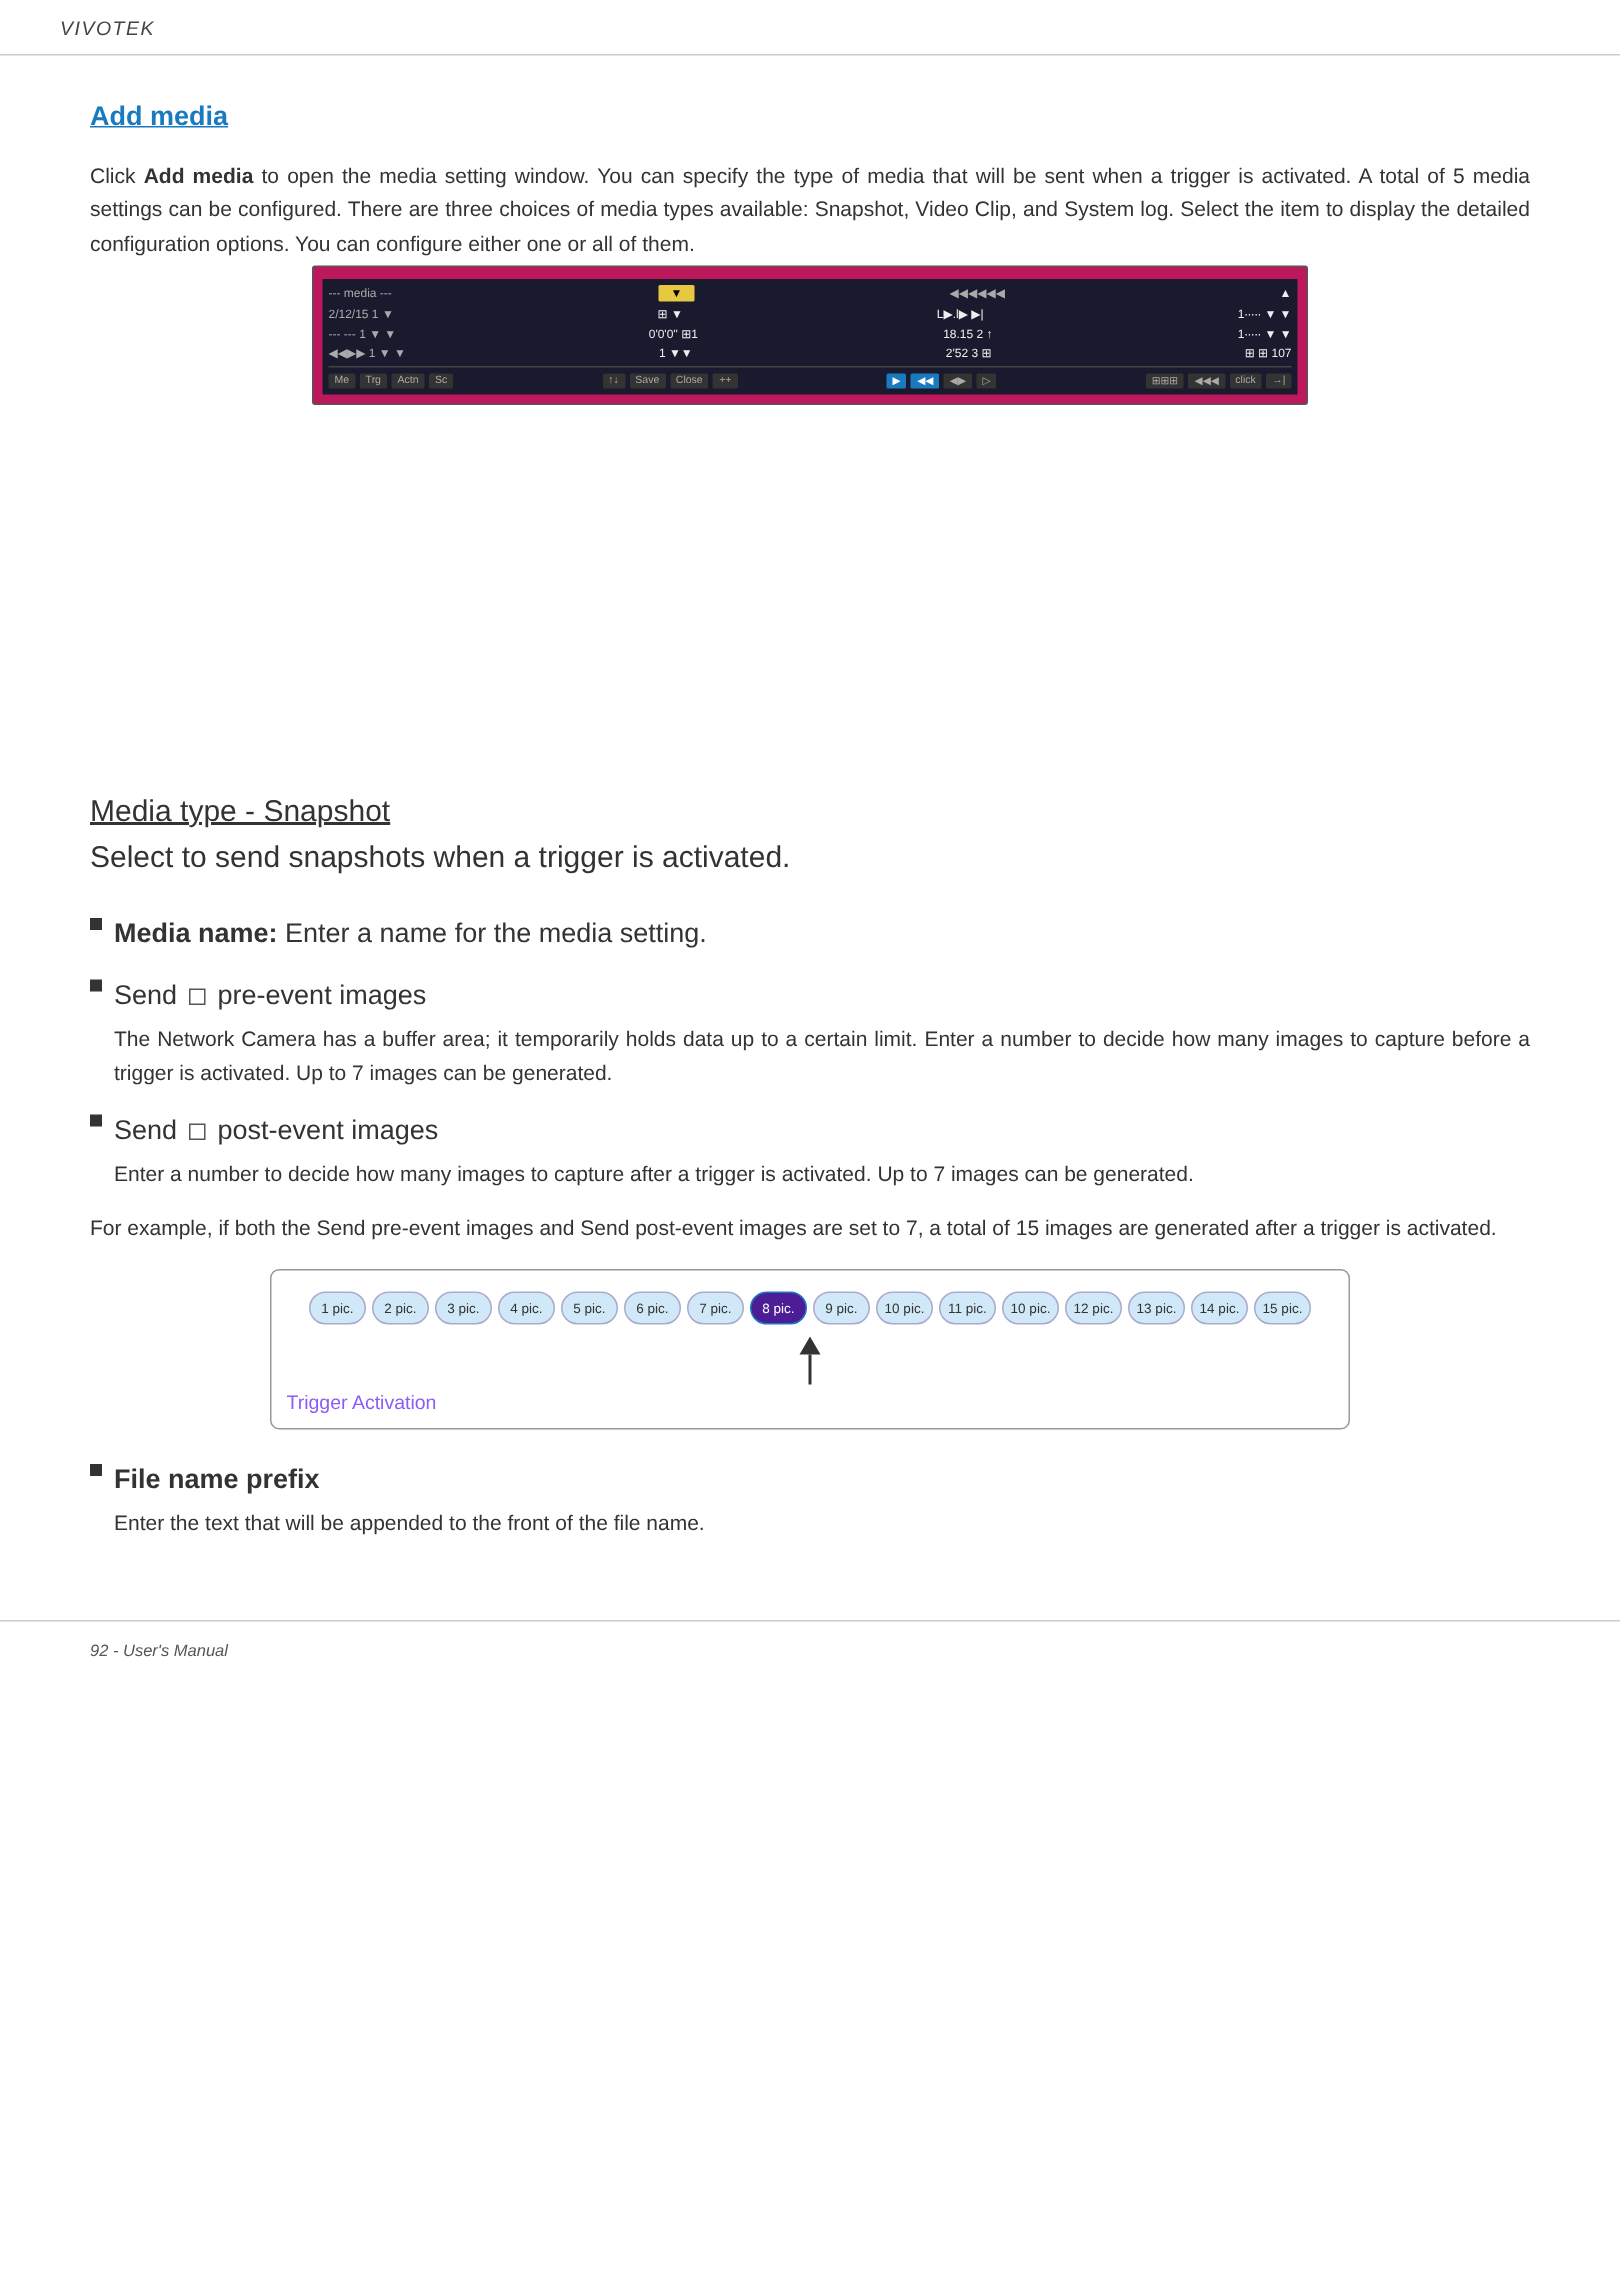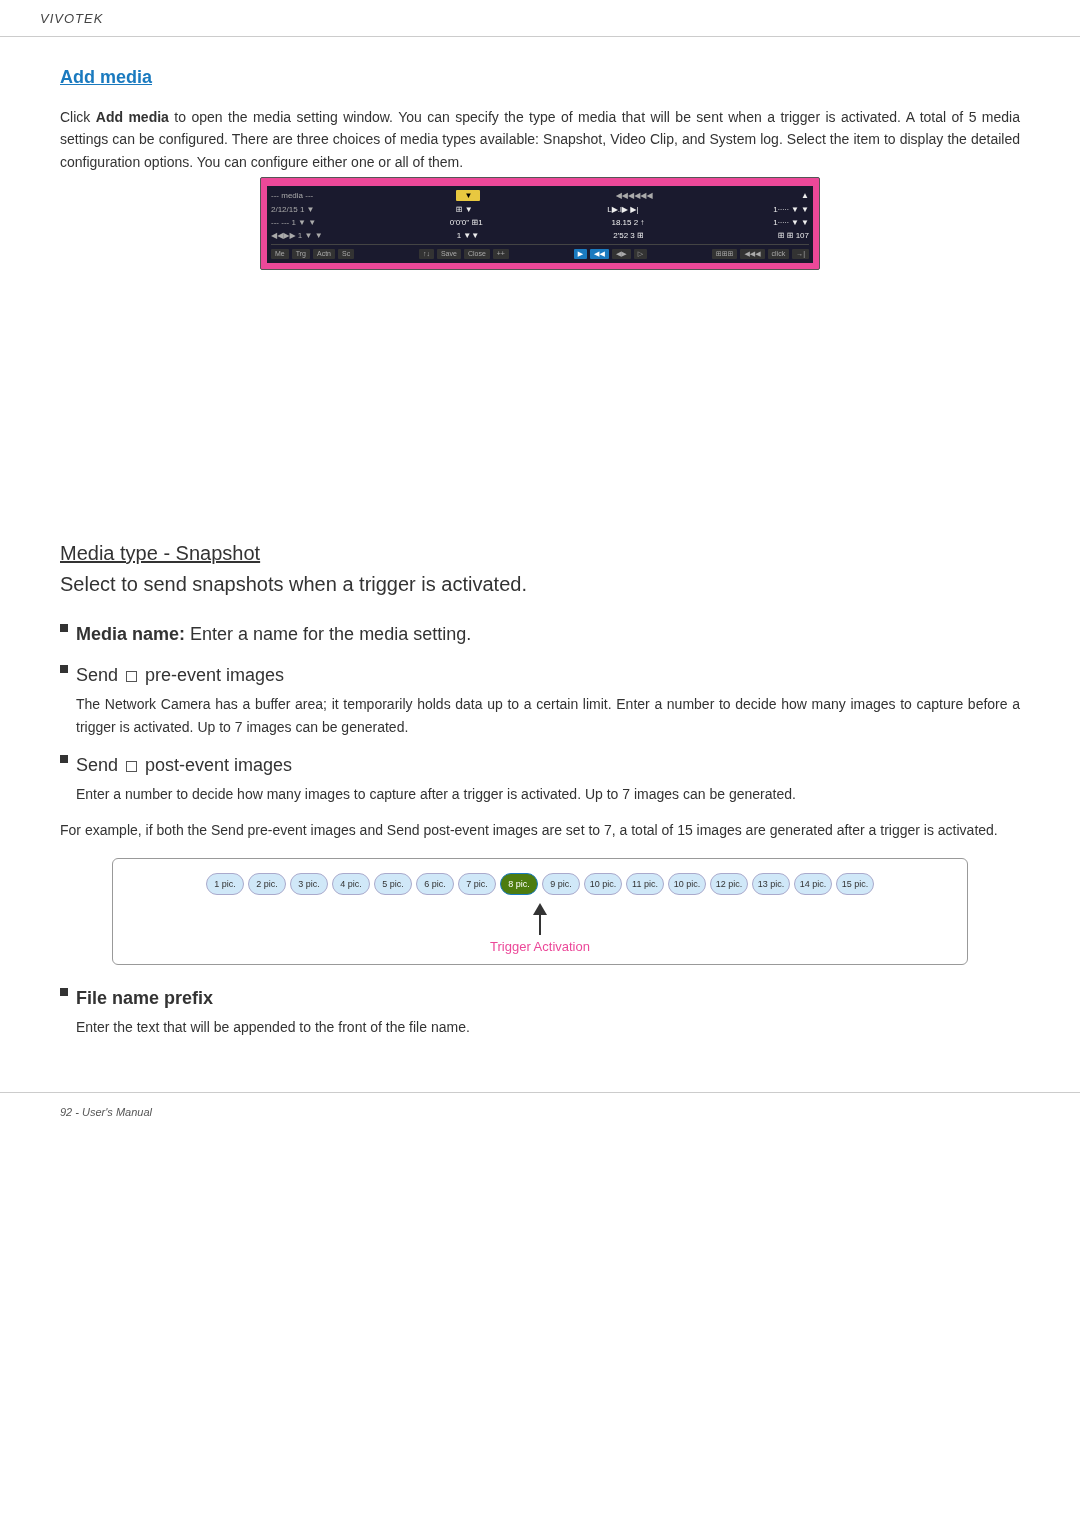--- a/index.html
+++ b/index.html
@@ -36,23 +36,23 @@
     .intro-text {
       font-size: 14px;
       line-height: 1.6;
       margin-bottom: 4px;
       text-align: justify;
     }
     .intro-text strong {
       font-weight: bold;
     }
     .screenshot-box {
-      margin: 0 auto 42px auto;
-      width: 560px;
-      background: #ec4899;
+      margin: 0 auto 30px auto;
+      width: 664px;
+      background: #be185d;
       border: 1px solid #555;
       border-radius: 2px;
       padding: 8px 6px 6px 6px;
     }
     .screenshot-inner {
       background: #1a1a2e;
       color: #ccc;
       font-size: 8px;
       padding: 4px;
     }
@@ -149,22 +149,22 @@
       font-size: 14px;
       line-height: 1.6;
       margin-bottom: 16px;
       text-align: justify;
     }
     .trigger-diagram {
       border: 1px solid #999;
       border-radius: 6px;
       padding: 14px 10px 10px 10px;
       margin: 0 auto 20px auto;
-      width: 856px;
-      text-align: center;
+      width: 720px;
+      text-align: left;
     }
     .pics-row {
       display: flex;
       justify-content: center;
       gap: 4px;
       margin-bottom: 8px;
       flex-wrap: nowrap;
     }
     .pic-bubble {
       width: 38px;
@@ -173,21 +173,21 @@
       display: flex;
       align-items: center;
       justify-content: center;
       font-size: 9px;
       font-weight: normal;
       color: #333;
       background: #d0e8f8;
       border: 1px solid #aac;
     }
     .pic-bubble.highlighted {
-      background: #4d7c0f;
+      background: #4c1d95;
       color: #fff;
       border: 1px solid #1a7abf;
     }
     .trigger-arrow {
       display: flex;
       flex-direction: column;
       align-items: center;
       margin-bottom: 4px;
     }
     .arrow-shaft {
@@ -197,21 +197,21 @@
     }
     .arrow-head {
       width: 0;
       height: 0;
       border-left: 7px solid transparent;
       border-right: 7px solid transparent;
       border-bottom: 12px solid #333;
     }
     .trigger-label {
       font-size: 13px;
-      color: #ec4899;
+      color: #8b5cf6;
     }
     .footer {
       border-top: 1px solid #ccc;
       padding: 10px 60px;
       margin-top: auto;
     }
     .footer-text {
       font-size: 11px;
       color: #555;
       font-style: italic;

